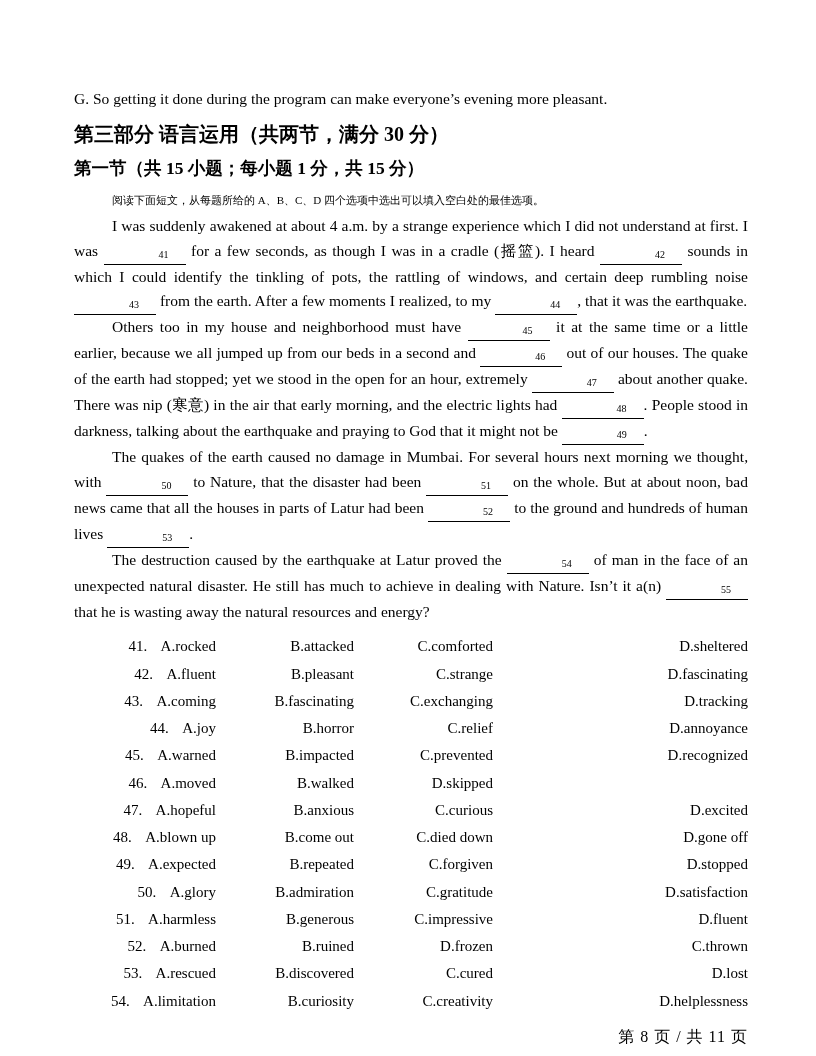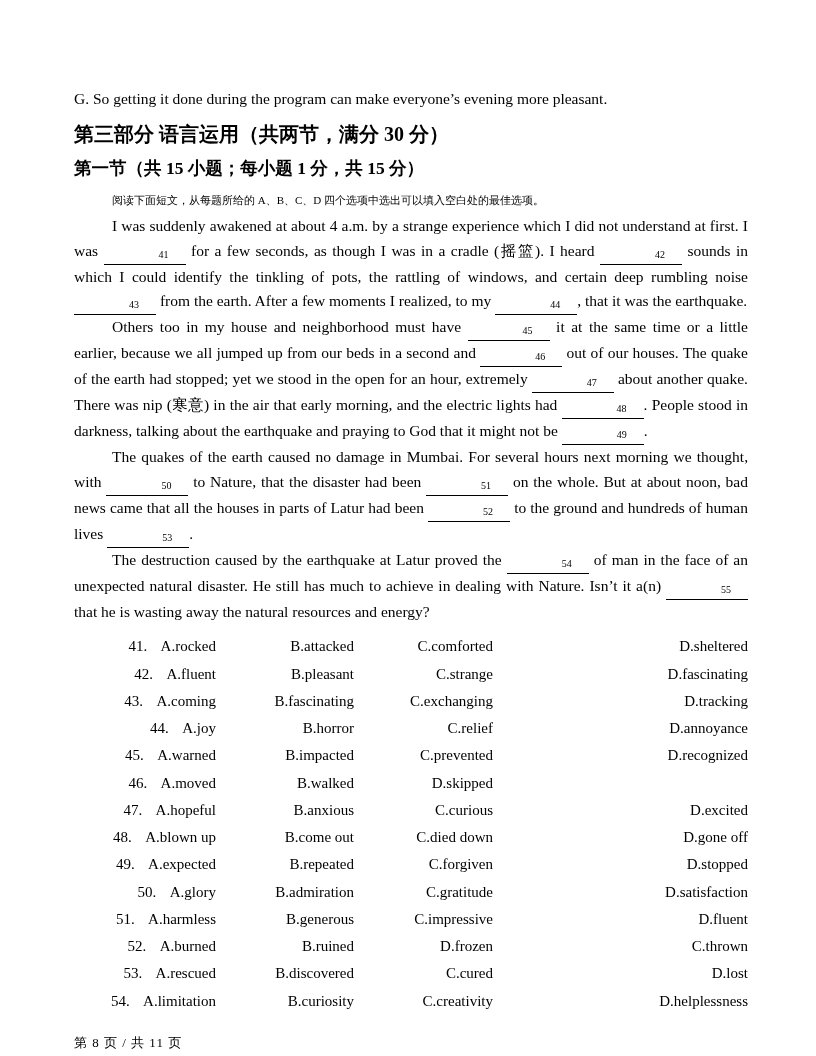--- a/index.html
+++ b/index.html
@@ -37,21 +37,21 @@
   }
   .options{margin-top:9px;font-size:15px;text-align:right;}
   .opt-row{
     display:grid;grid-template-columns:142px 138px 139px auto;
     line-height:27.25px;
   }
   .opt-cell{white-space:nowrap;overflow:visible;}
   .opt-num{display:inline-block;width:30px;}
   .opt-letter{display:inline-block;width:28px;}
   .footer{
-    margin-top:19px;text-align:left;font-size:13px;line-height:18px;
+    margin-top:13px;text-align:right;font-size:16px;line-height:18px;
     letter-spacing:1px;
   }
 </style>
 </head>
 <body>
 
 <div class="page">
 
   <p class="g-line">G. So getting it done during the program can make everyone’s evening more pleasant.</p>
 

